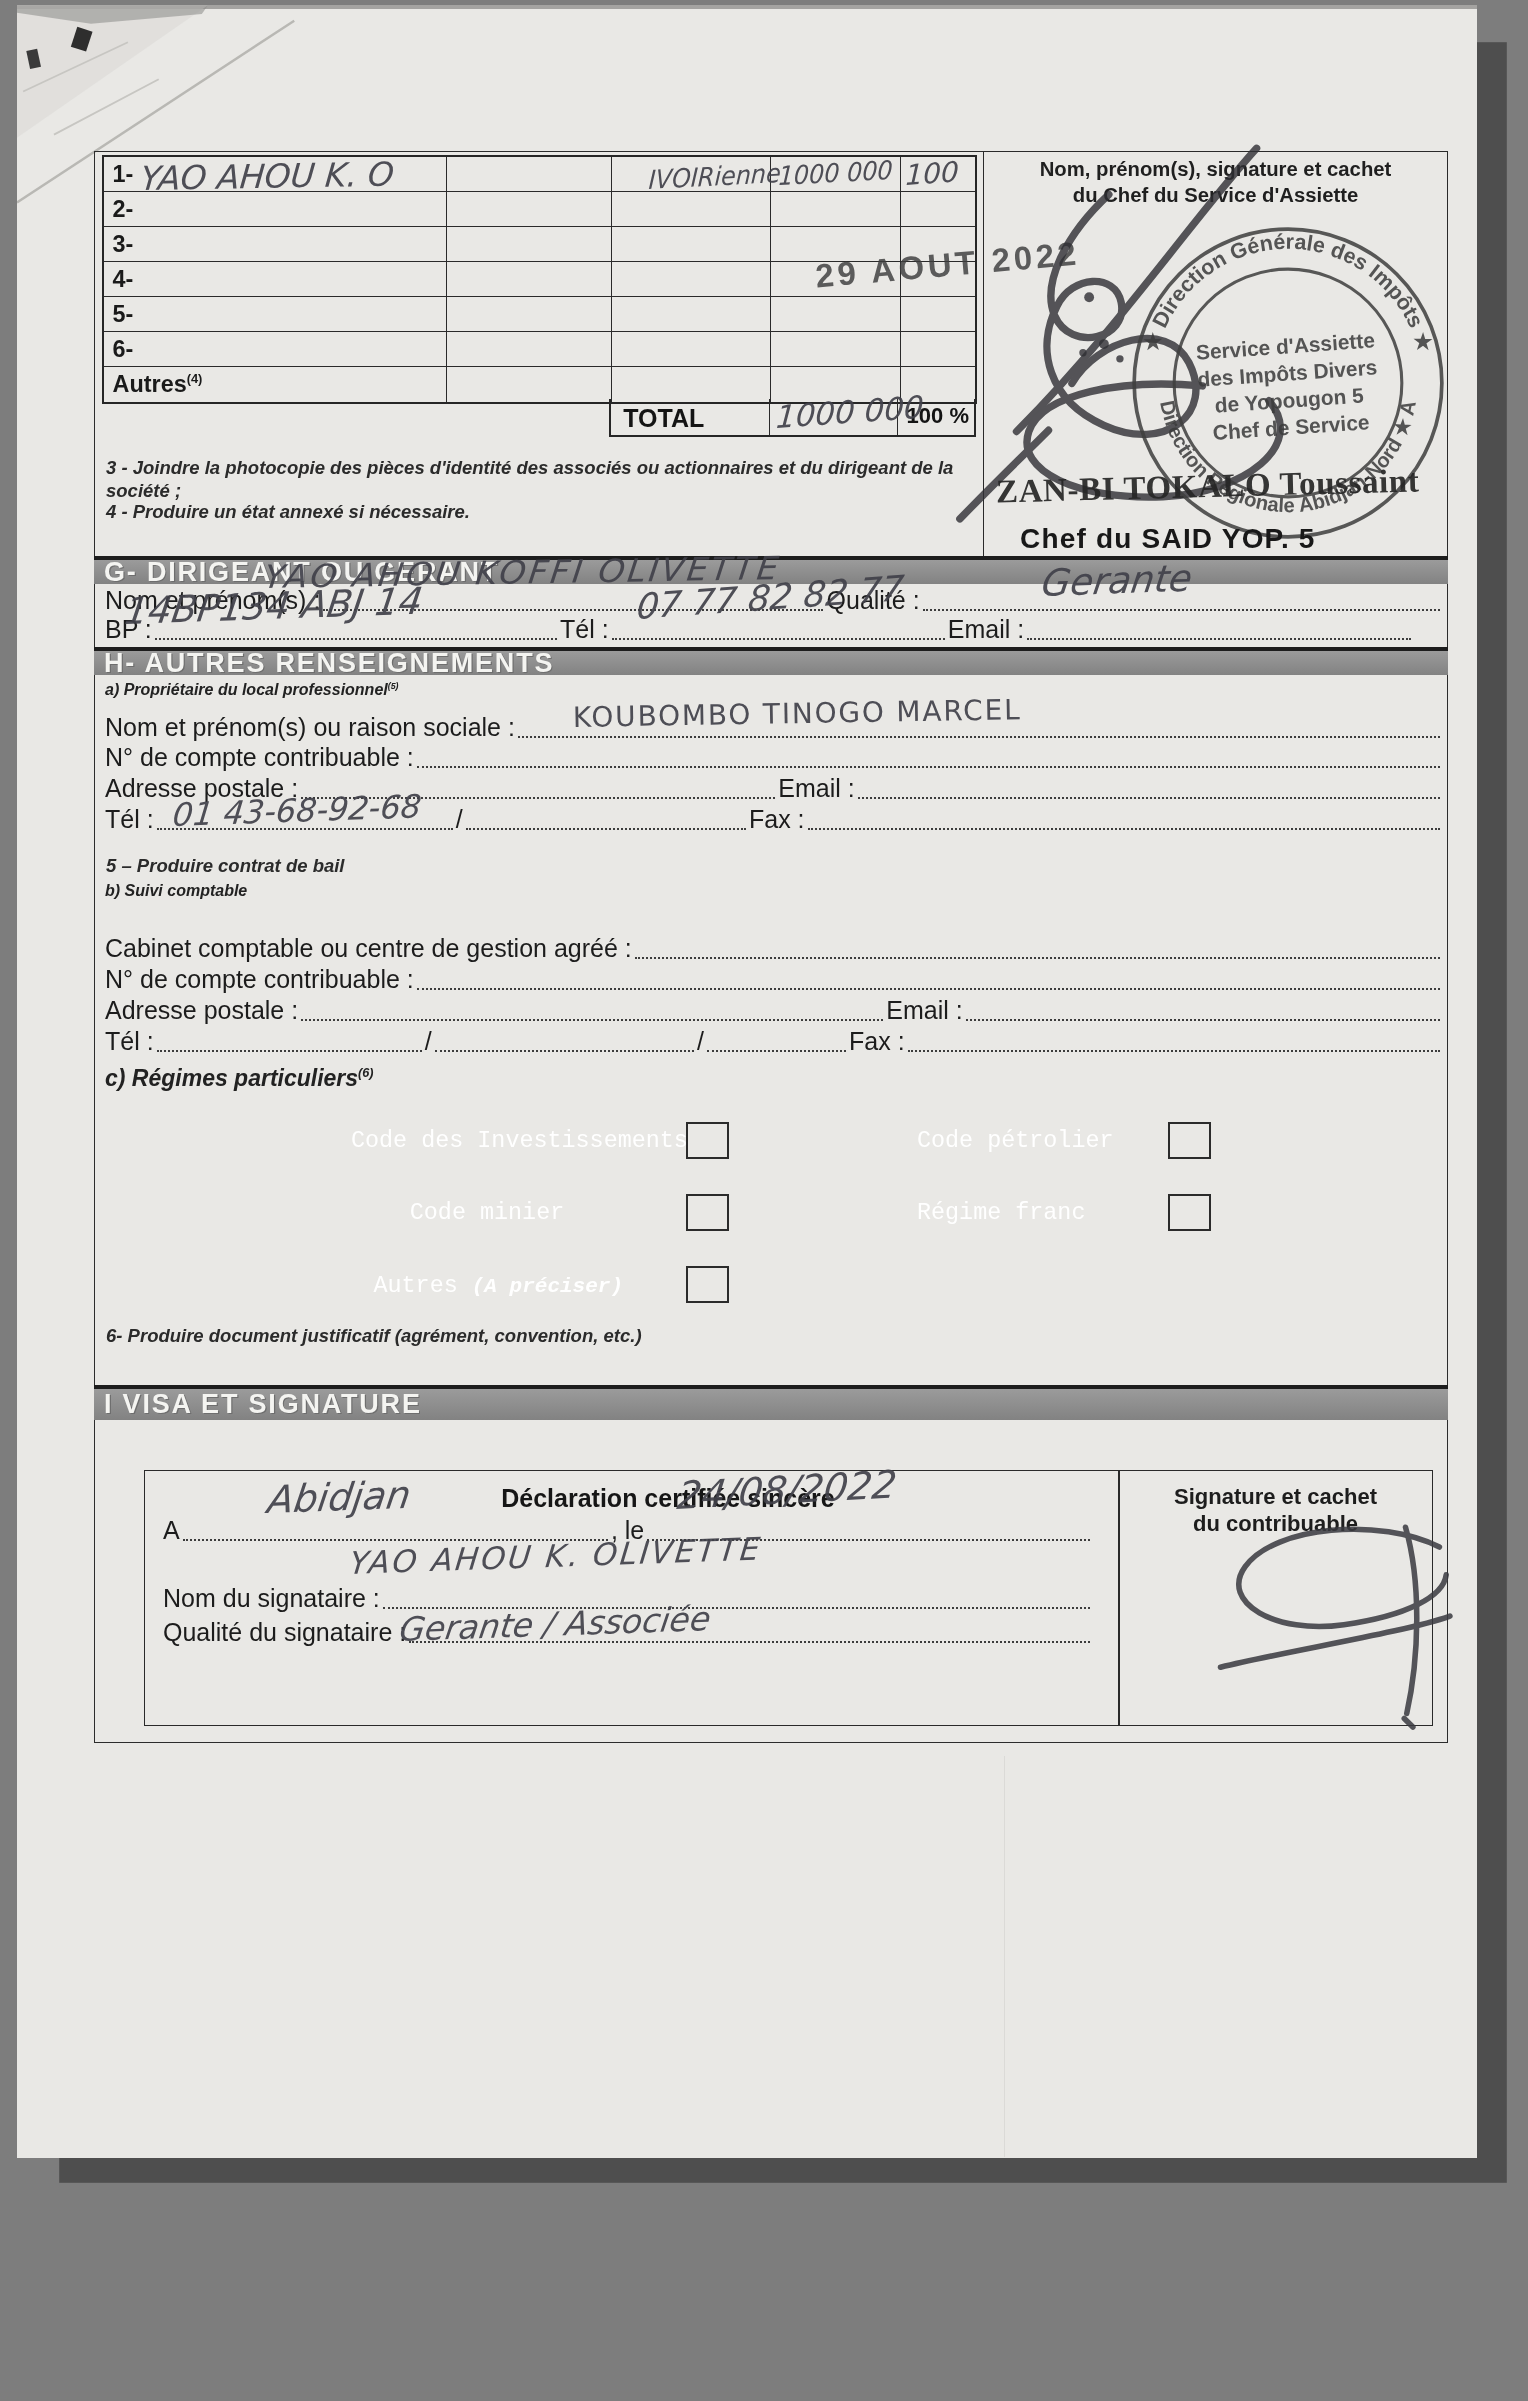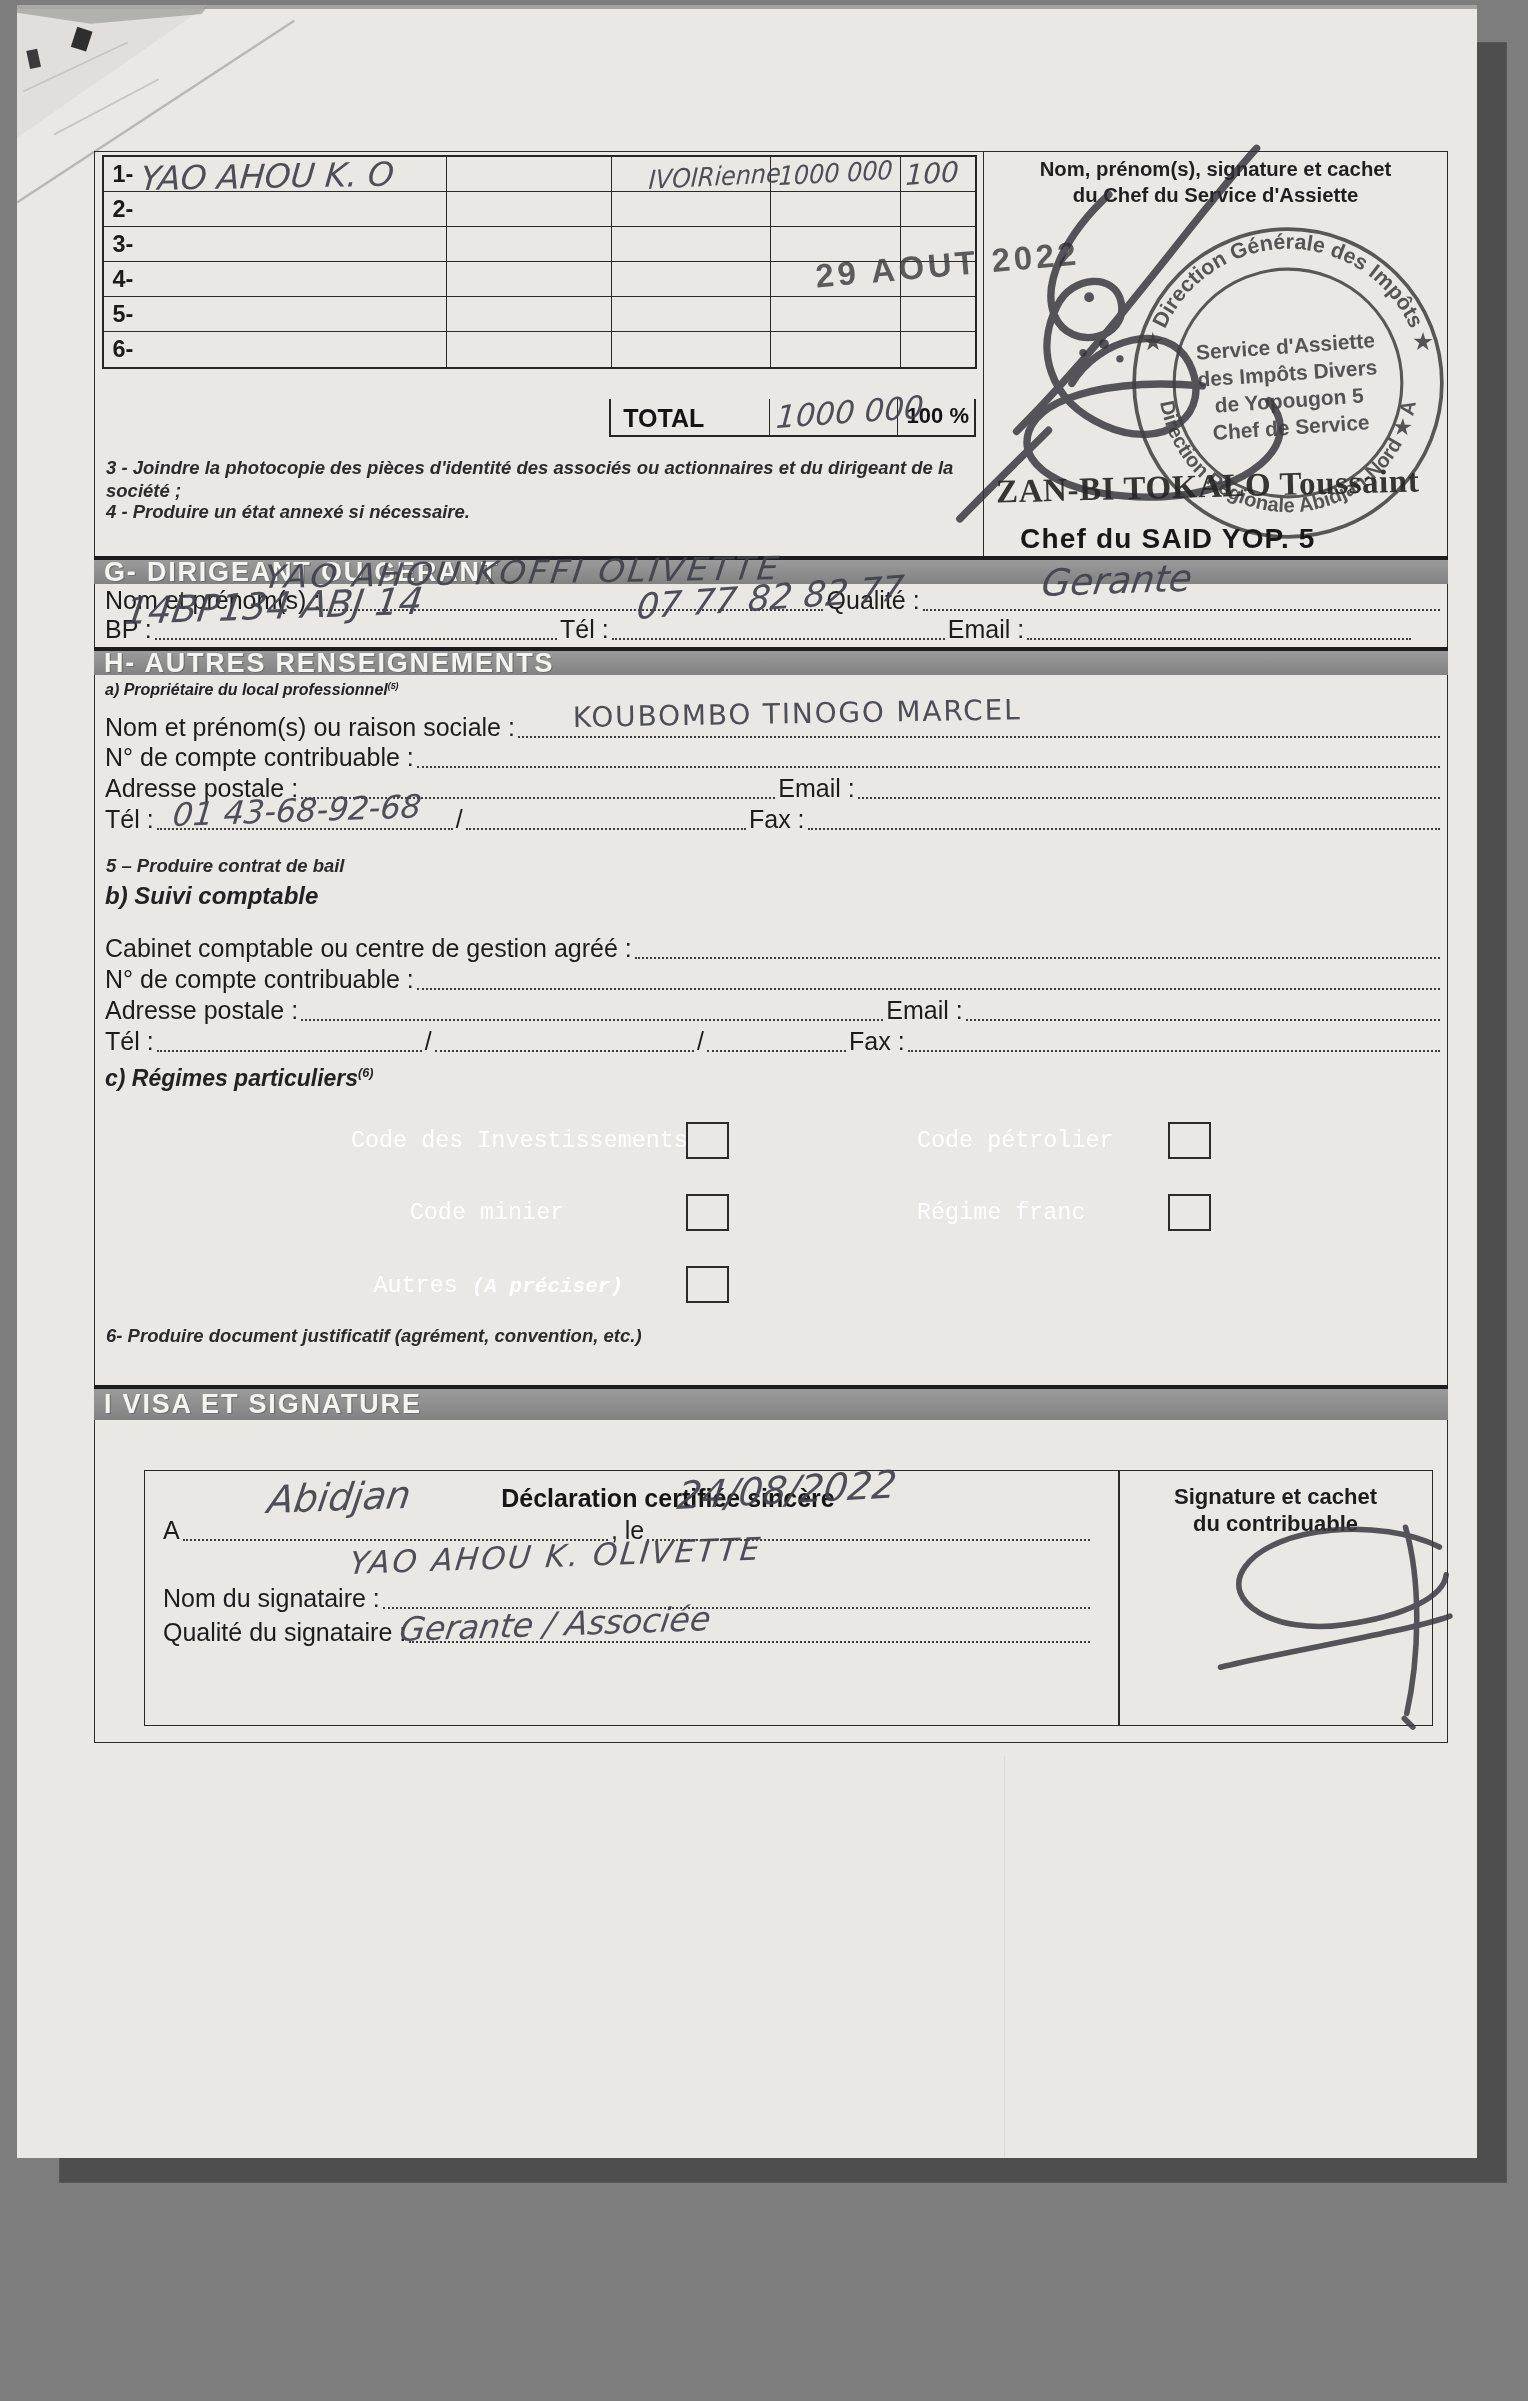--- a/index.html
+++ b/index.html
@@ -105,20 +105,27 @@
   </div>
   <div class="trow">
     <span class="tc c1">5-</span>
     <span class="tc c2"></span>
       <span class="tc c3"></span>
       <span class="tc c4"></span>
       <span class="tc c5"></span>
   </div>
   <div class="trow">
     <span class="tc c1">6-</span>
+    <span class="tc c2"></span>
+      <span class="tc c3"></span>
+      <span class="tc c4"></span>
+      <span class="tc c5"></span>
+  </div>
+  <div class="trow">
+    <span class="tc c1"><span>Autres</span><sup>(4)</sup></span>
     <span class="tc c2"></span>
       <span class="tc c3"></span>
       <span class="tc c4"></span>
       <span class="tc c5"></span>
   </div>
 </div>
 
 <div class="abs total">
   <span class="tc c3">TOTAL</span>
   <span class="tc c4"></span>
@@ -223,21 +230,21 @@
   <span>Tél :</span>
   <i class="d" style="width:296px;"></i>
   <span>/</span>
   <i class="d" style="width:280px;"></i>
   <span>Fax :</span>
   <i class="d f"></i>
 </div>
 <span class="hw" style="left:171px;top:796px;font-size:32px;transform:rotate(-2deg) skewX(-8deg);">01 43-68-92-68</span>
 
 <div class="abs note" style="left:106px;top:854px;">5 – Produire contrat de bail</div>
-<div class="abs ital" style="left:105px;top:882px;font-size:24px;">b) Suivi comptable</div>
+<div class="abs ital" style="left:105px;top:882px;font-size:16px;">b) Suivi comptable</div>
 
 <div class="abs line" style="left:105px;top:935px;width:1338px;">
   <span>Cabinet comptable ou centre de gestion agréé  :</span>
   <i class="d f"></i>
 </div>
 <div class="abs line" style="left:105px;top:966px;width:1338px;">
   <span>N° de compte contribuable :</span>
   <i class="d f"></i>
 </div>
 <div class="abs line" style="left:105px;top:997px;width:1338px;">

